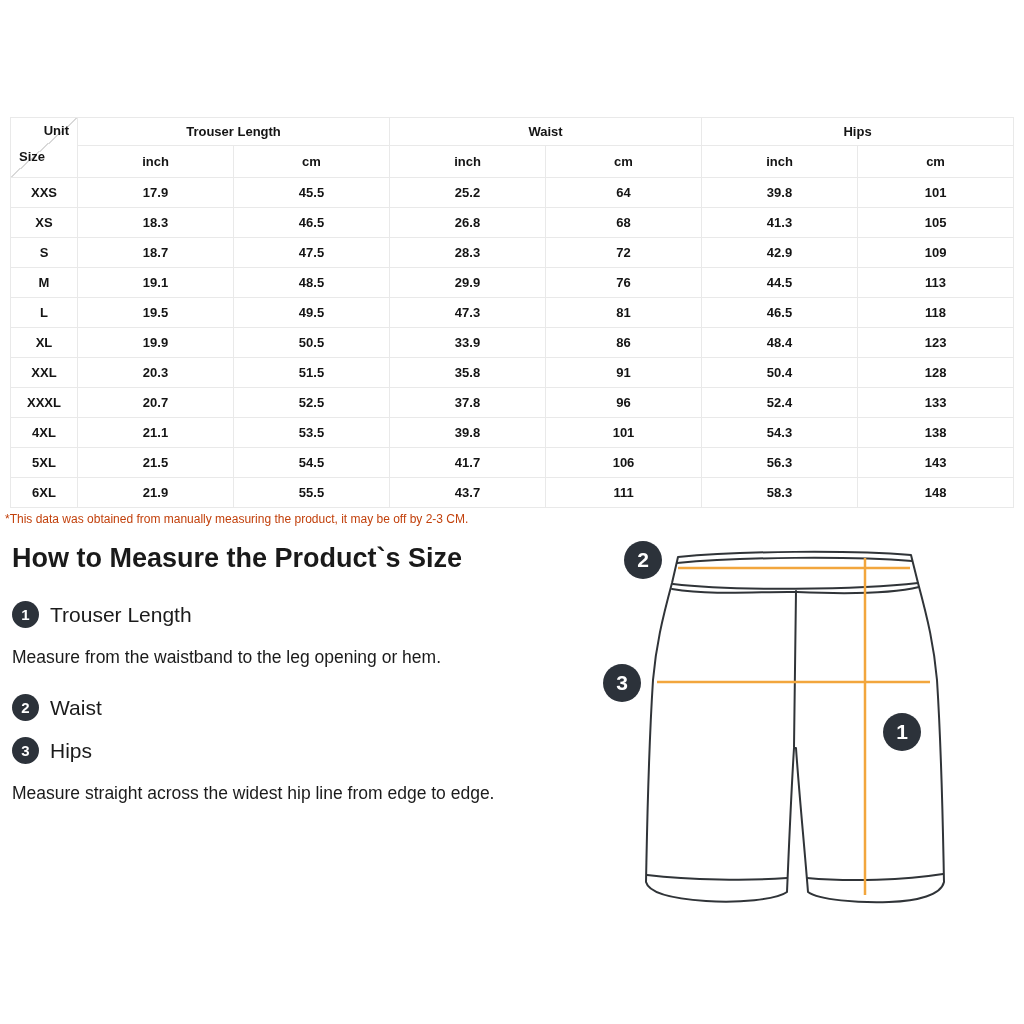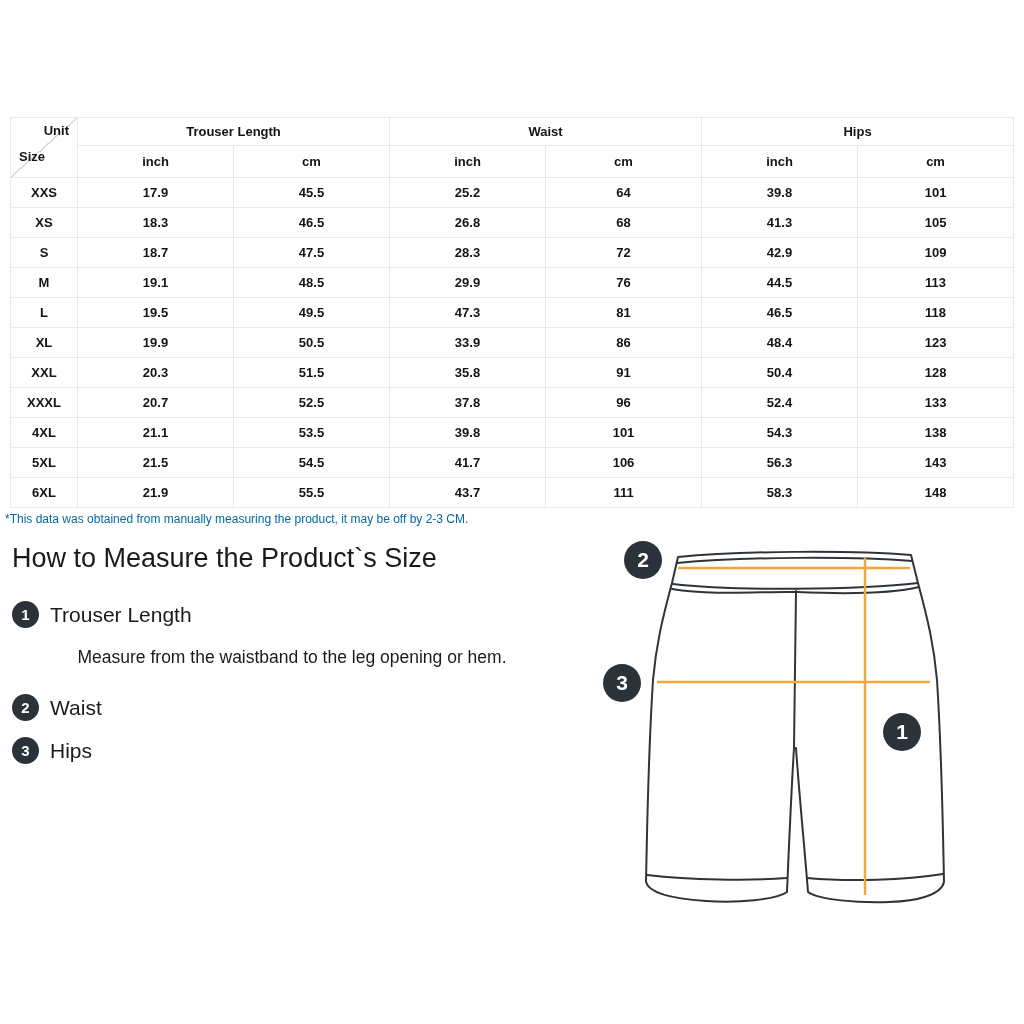--- a/index.html
+++ b/index.html
@@ -29,31 +29,31 @@
   th.corner{position:relative;padding:0;}
   .corner-diag{position:absolute;inset:0;
     background:linear-gradient(to bottom right,
       transparent calc(50% - 0.7px),
       #d9d9d9 calc(50% - 0.7px),
       #d9d9d9 calc(50% + 0.7px),
       transparent calc(50% + 0.7px));}
   .corner-unit{position:absolute;top:5px;right:8px;font-size:13px;font-weight:bold;}
   .corner-size{position:absolute;bottom:13px;left:8px;font-size:13px;font-weight:bold;}
 
-  .footnote{position:absolute;left:5px;top:512px;font-size:12px;font-weight:normal;color:#0369a1;}
+  .footnote{position:absolute;left:5px;top:512px;font-size:12px;font-weight:normal;color:#c2410c;}
 
   
   .guide{position:absolute;left:12px;top:541px;width:560px;color:#1b1b1b;}
-  .guide-title{font-size:27px;font-weight:400;line-height:34px;margin:0 0 26px 0;color:#1a1a1a;}
+  .guide-title{font-size:27px;font-weight:700;line-height:34px;margin:0 0 26px 0;color:#1a1a1a;}
   .sec-head{display:flex;align-items:center;margin:0 0 16px 0;height:27px;}
   .sec-badge{width:27px;height:27px;border-radius:50%;background:var(--badge);
     color:#fff;font-size:15px;font-weight:bold;display:flex;align-items:center;justify-content:center;
     margin-right:11px;flex:0 0 27px;}
   .sec-label{font-size:21px;font-weight:400;color:#1b1b1b;}
-  .sec-desc{font-size:17.5px;font-weight:400;line-height:26px;margin:0 0 24px 0;color:#1b1b1b;text-align:center;}
+  .sec-desc{font-size:17.5px;font-weight:400;line-height:26px;margin:0 0 24px 0;color:#1b1b1b;}
 
   
   .diagram{position:absolute;left:590px;top:530px;width:430px;height:400px;}
   .diagram svg{position:absolute;left:0;top:0;}
   .diag-badge{position:absolute;width:38px;height:38px;border-radius:50%;background:var(--badge);
     color:#fff;font-size:21px;font-weight:bold;display:flex;align-items:center;justify-content:center;}
   .badge-waist{left:34px;top:11px;}
   .badge-hips{left:13px;top:134px;}
   .badge-length{left:293px;top:183px;}
   .shorts-line{fill:none;stroke:#303438;stroke-width:2;stroke-linecap:round;stroke-linejoin:round;}
@@ -213,20 +213,21 @@
 
     <div class="sec-head">
       <span class="sec-badge">2</span>
       <span class="sec-label">Waist</span>
     </div>
 
     <div class="sec-head">
       <span class="sec-badge">3</span>
       <span class="sec-label">Hips</span>
     </div>
+    <p class="sec-desc">Measure straight across the widest hip line from edge to edge.</p>
   </div>
 
   <div class="diagram">
     <svg width="430" height="400" viewBox="0 0 430 400">
 
       <path class="shorts-fill" d="
         M 88,27
         C 150,21 260,20 321,25
         L 328,53
         C 338,90 344,116 347,150

